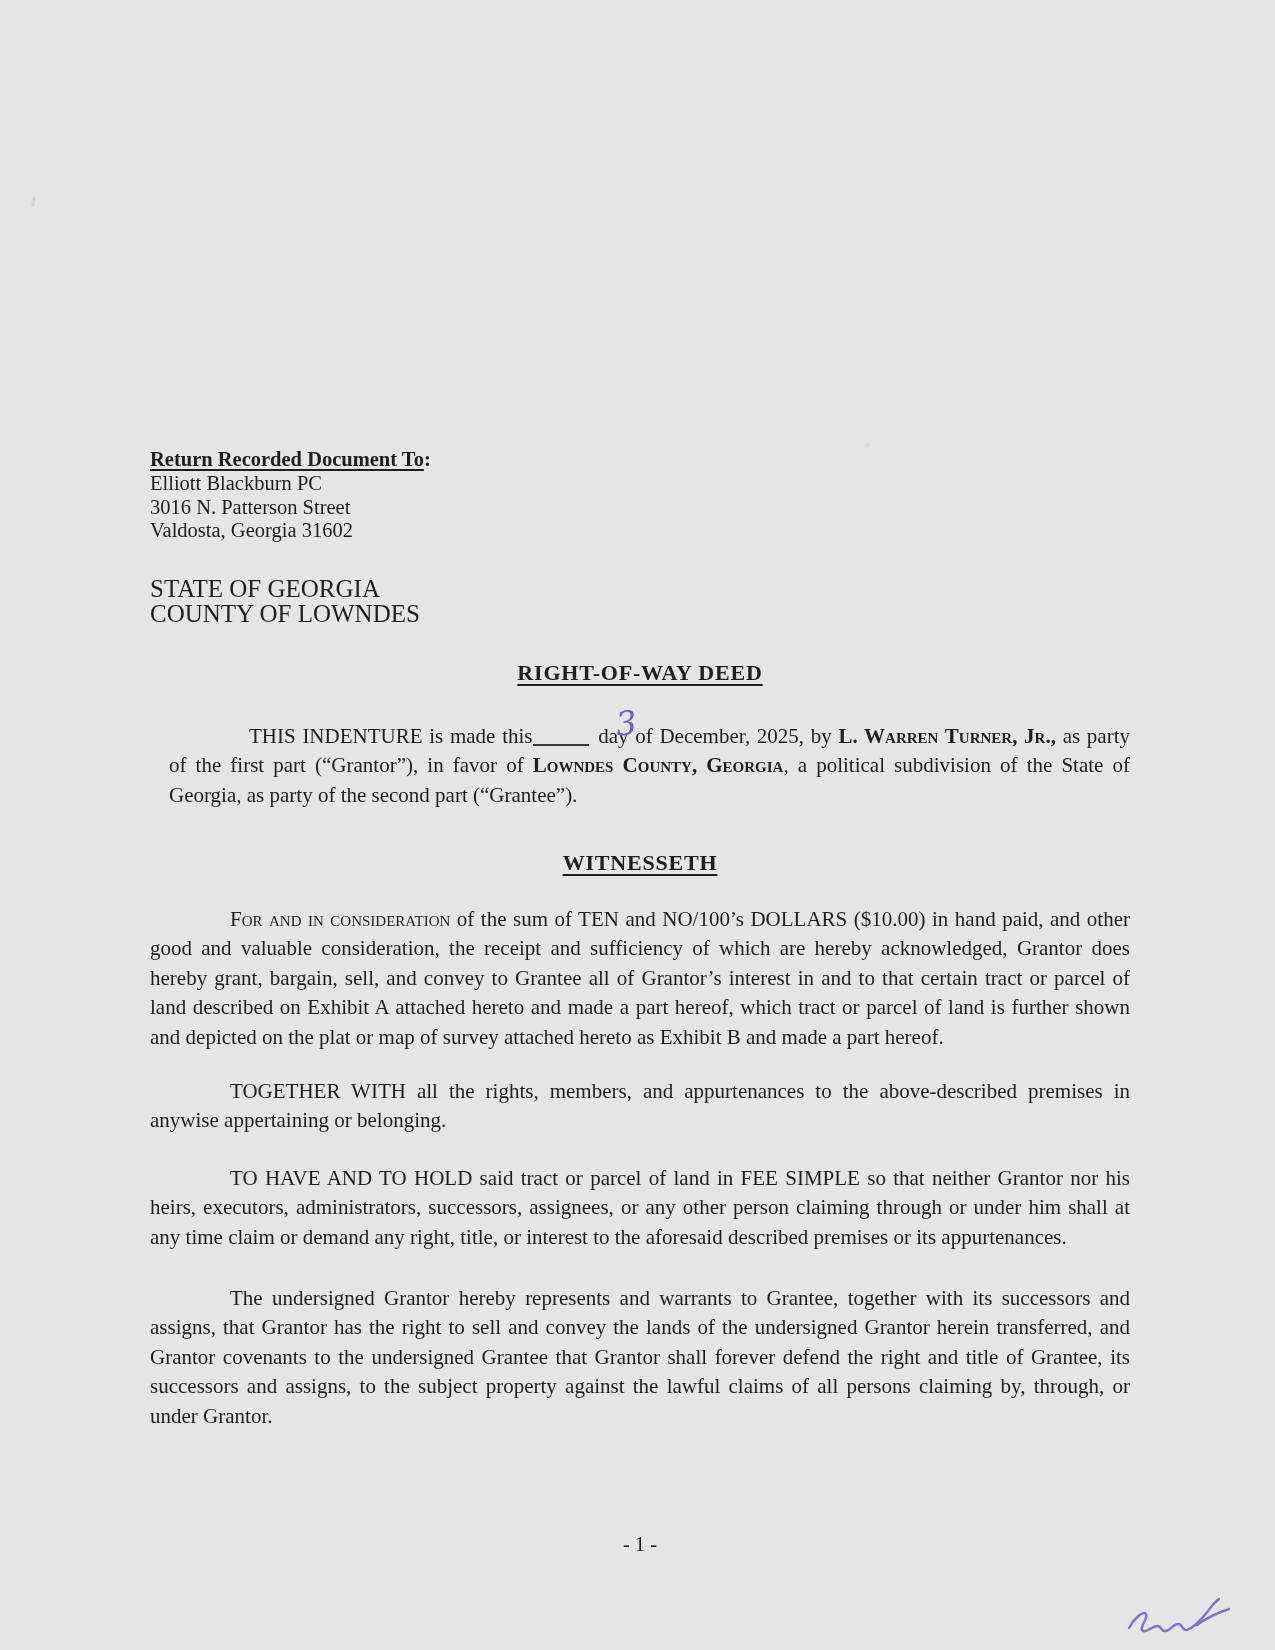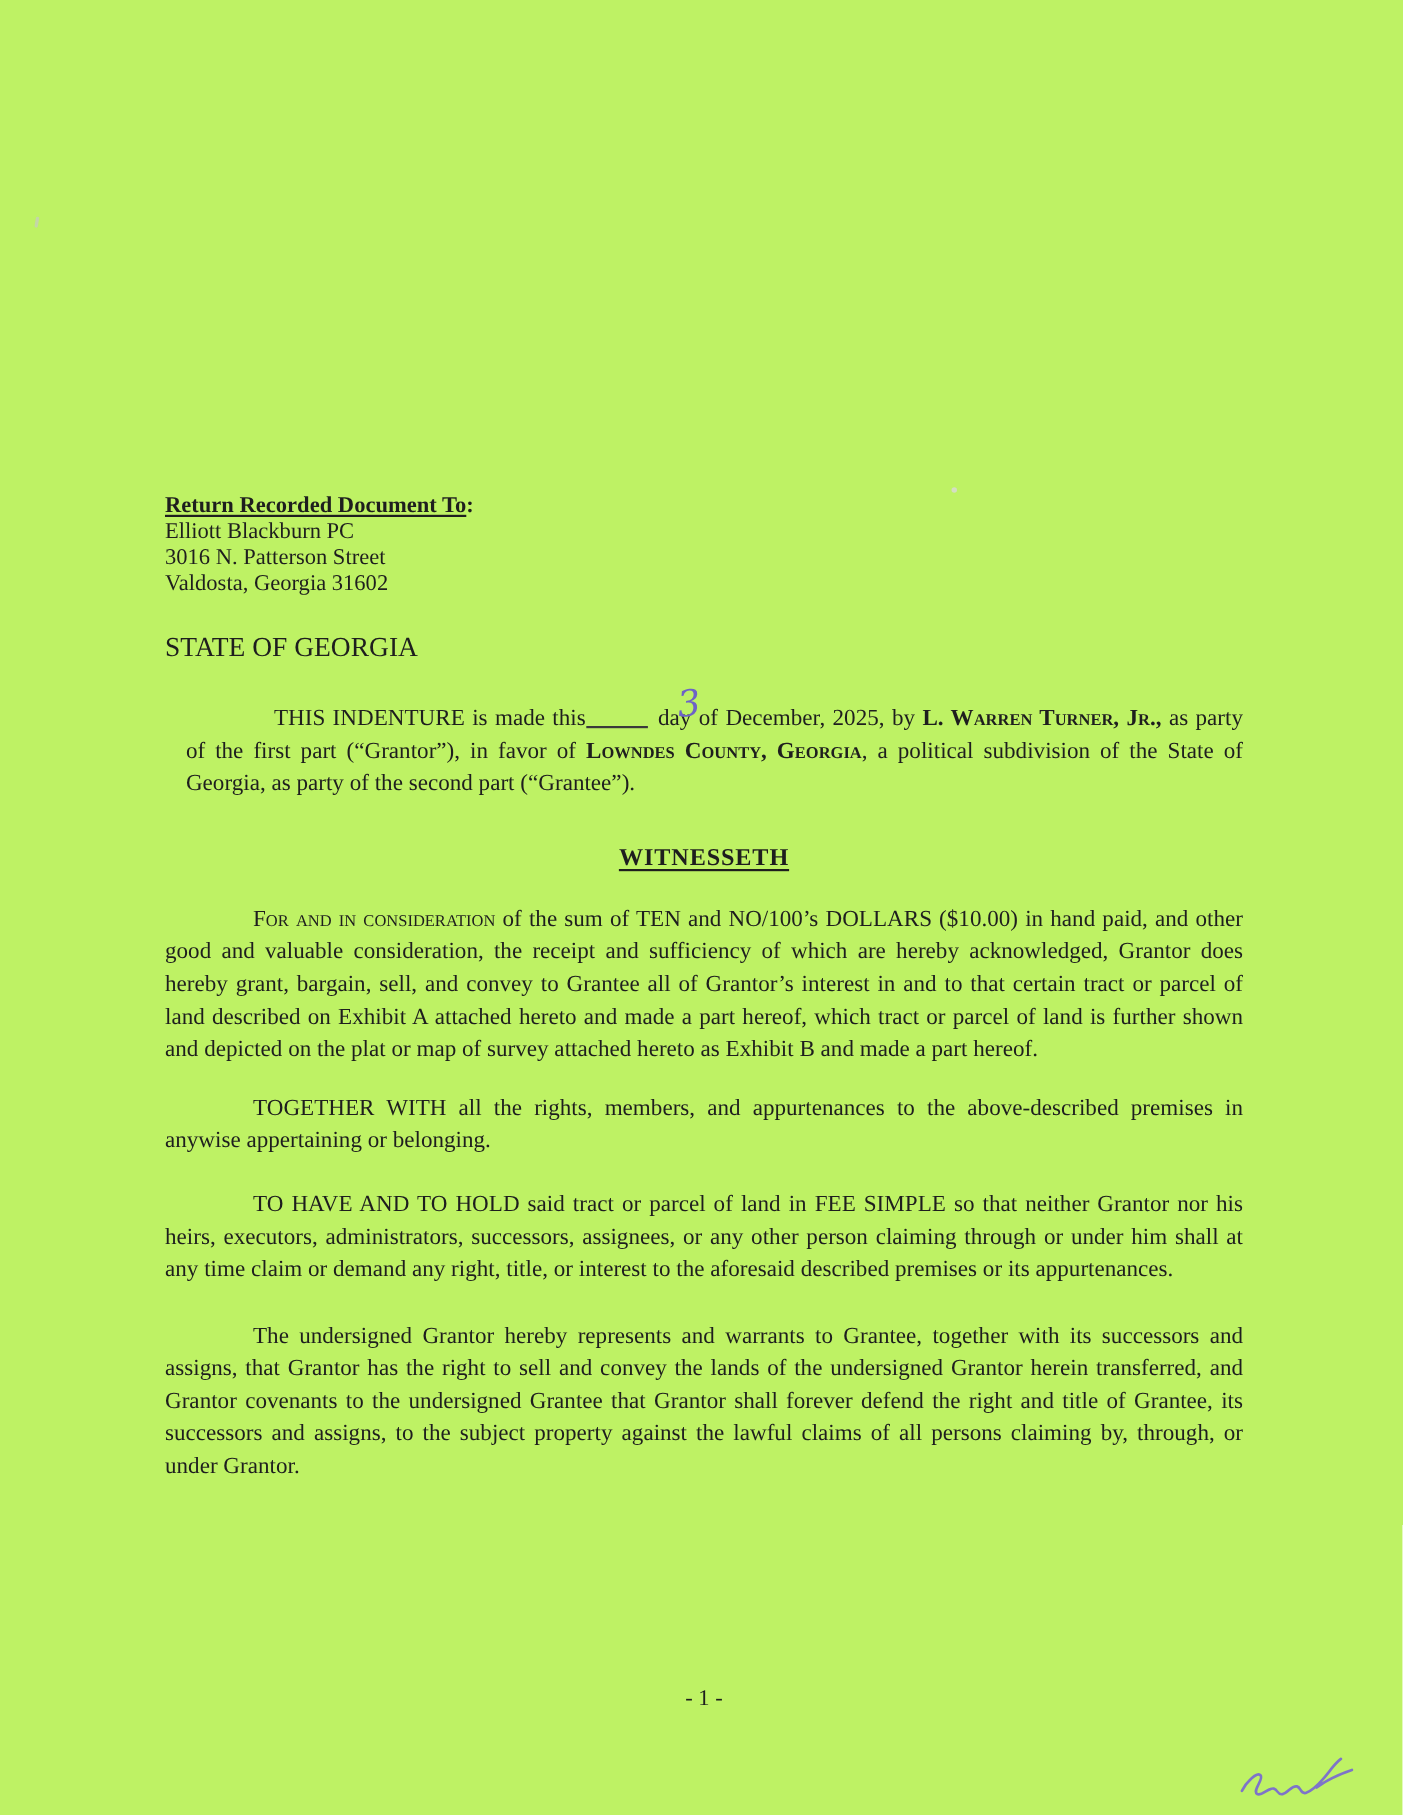--- a/index.html
+++ b/index.html
@@ -1,20 +1,20 @@
 <!DOCTYPE html>
 <html><head>
 <meta charset="utf-8">
 <style>
   html, body { margin: 0; padding: 0; background: #ffffff; }
   .page {
     position: relative;
     width: 1275px;
     height: 1650px;
-    background: #bef264;
+    background: #e5e5e5;
     font-family: "Liberation Serif", "DejaVu Serif", serif;
     color: #1e1e1e;
     overflow: hidden;
   }
   .content {
     position: absolute;
     left: 150px;
     top: 448px;
     width: 980px;
   }
@@ -84,22 +84,24 @@
 
     <div class="return-block">
       <div class="return-heading"><span class="ru">Return Recorded Document To</span><span>:</span></div>
       <div>Elliott Blackburn PC</div>
       <div>3016 N. Patterson Street</div>
       <div>Valdosta, Georgia 31602</div>
     </div>
 
     <div class="jurisdiction">
       <div>STATE OF GEORGIA</div>
+      <div>COUNTY OF LOWNDES</div>
     </div>
 
+    <div class="doc-title"><span class="tu">RIGHT-OF-WAY DEED</span></div>
 
     <p class="para p-indenture"><span>THIS INDENTURE is made this</span><span class="day-blank"><span class="hand-three">3</span></span> <span>day of December, 2025, by </span><span class="scb">L. Warren Turner, Jr.,</span><span> as party of the first part (</span><span class="u">“Grantor”</span><span>), in favor of </span><span class="scb">Lowndes County, Georgia</span><span>, a political subdivision of the State of Georgia, as party of the second part (</span><span class="u">“Grantee”</span><span>).</span></p>
 
     <div class="witnesseth"><span class="tu">WITNESSETH</span></div>
 
     <p class="para p-consideration"><span class="sc">For and in consideration</span><span> of the sum of TEN and NO/100’s DOLLARS ($10.00) in hand paid, and other good and valuable consideration, the receipt and sufficiency of which are hereby acknowledged, Grantor does hereby grant, bargain, sell, and convey to Grantee all of Grantor’s interest in and to that certain tract or parcel of land described on </span><span class="u">Exhibit A</span><span> attached hereto and made a part hereof, which tract or parcel of land is further shown and depicted on the plat or map of survey attached hereto as </span><span class="u">Exhibit B</span><span> and made a part hereof.</span></p>
 
     <p class="para p-together">TOGETHER WITH all the rights, members, and appurtenances to the above-described premises in anywise appertaining or belonging.</p>
 
     <p class="para p-habendum">TO HAVE AND TO HOLD said tract or parcel of land in FEE SIMPLE so that neither Grantor nor his heirs, executors, administrators, successors, assignees, or any other person claiming through or under him shall at any time claim or demand any right, title, or interest to the aforesaid described premises or its appurtenances.</p>

